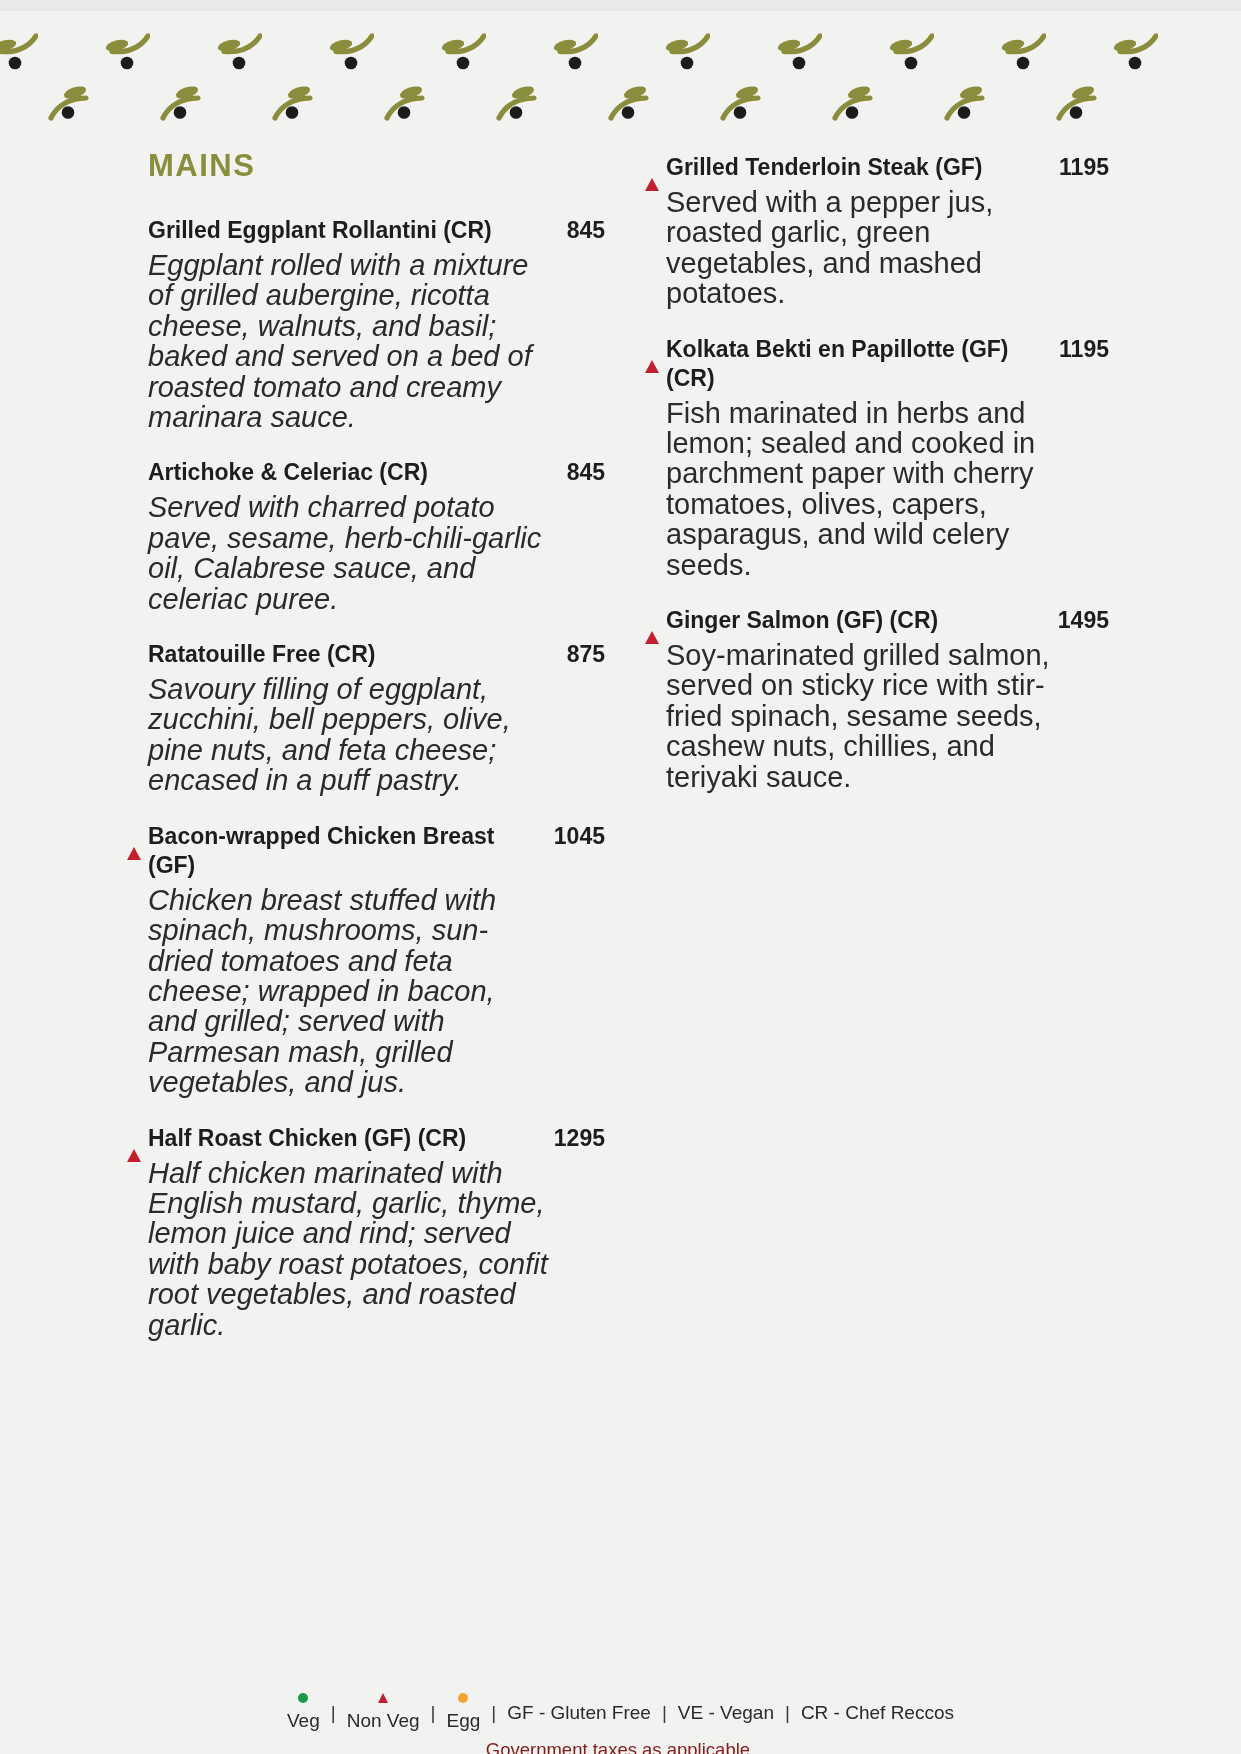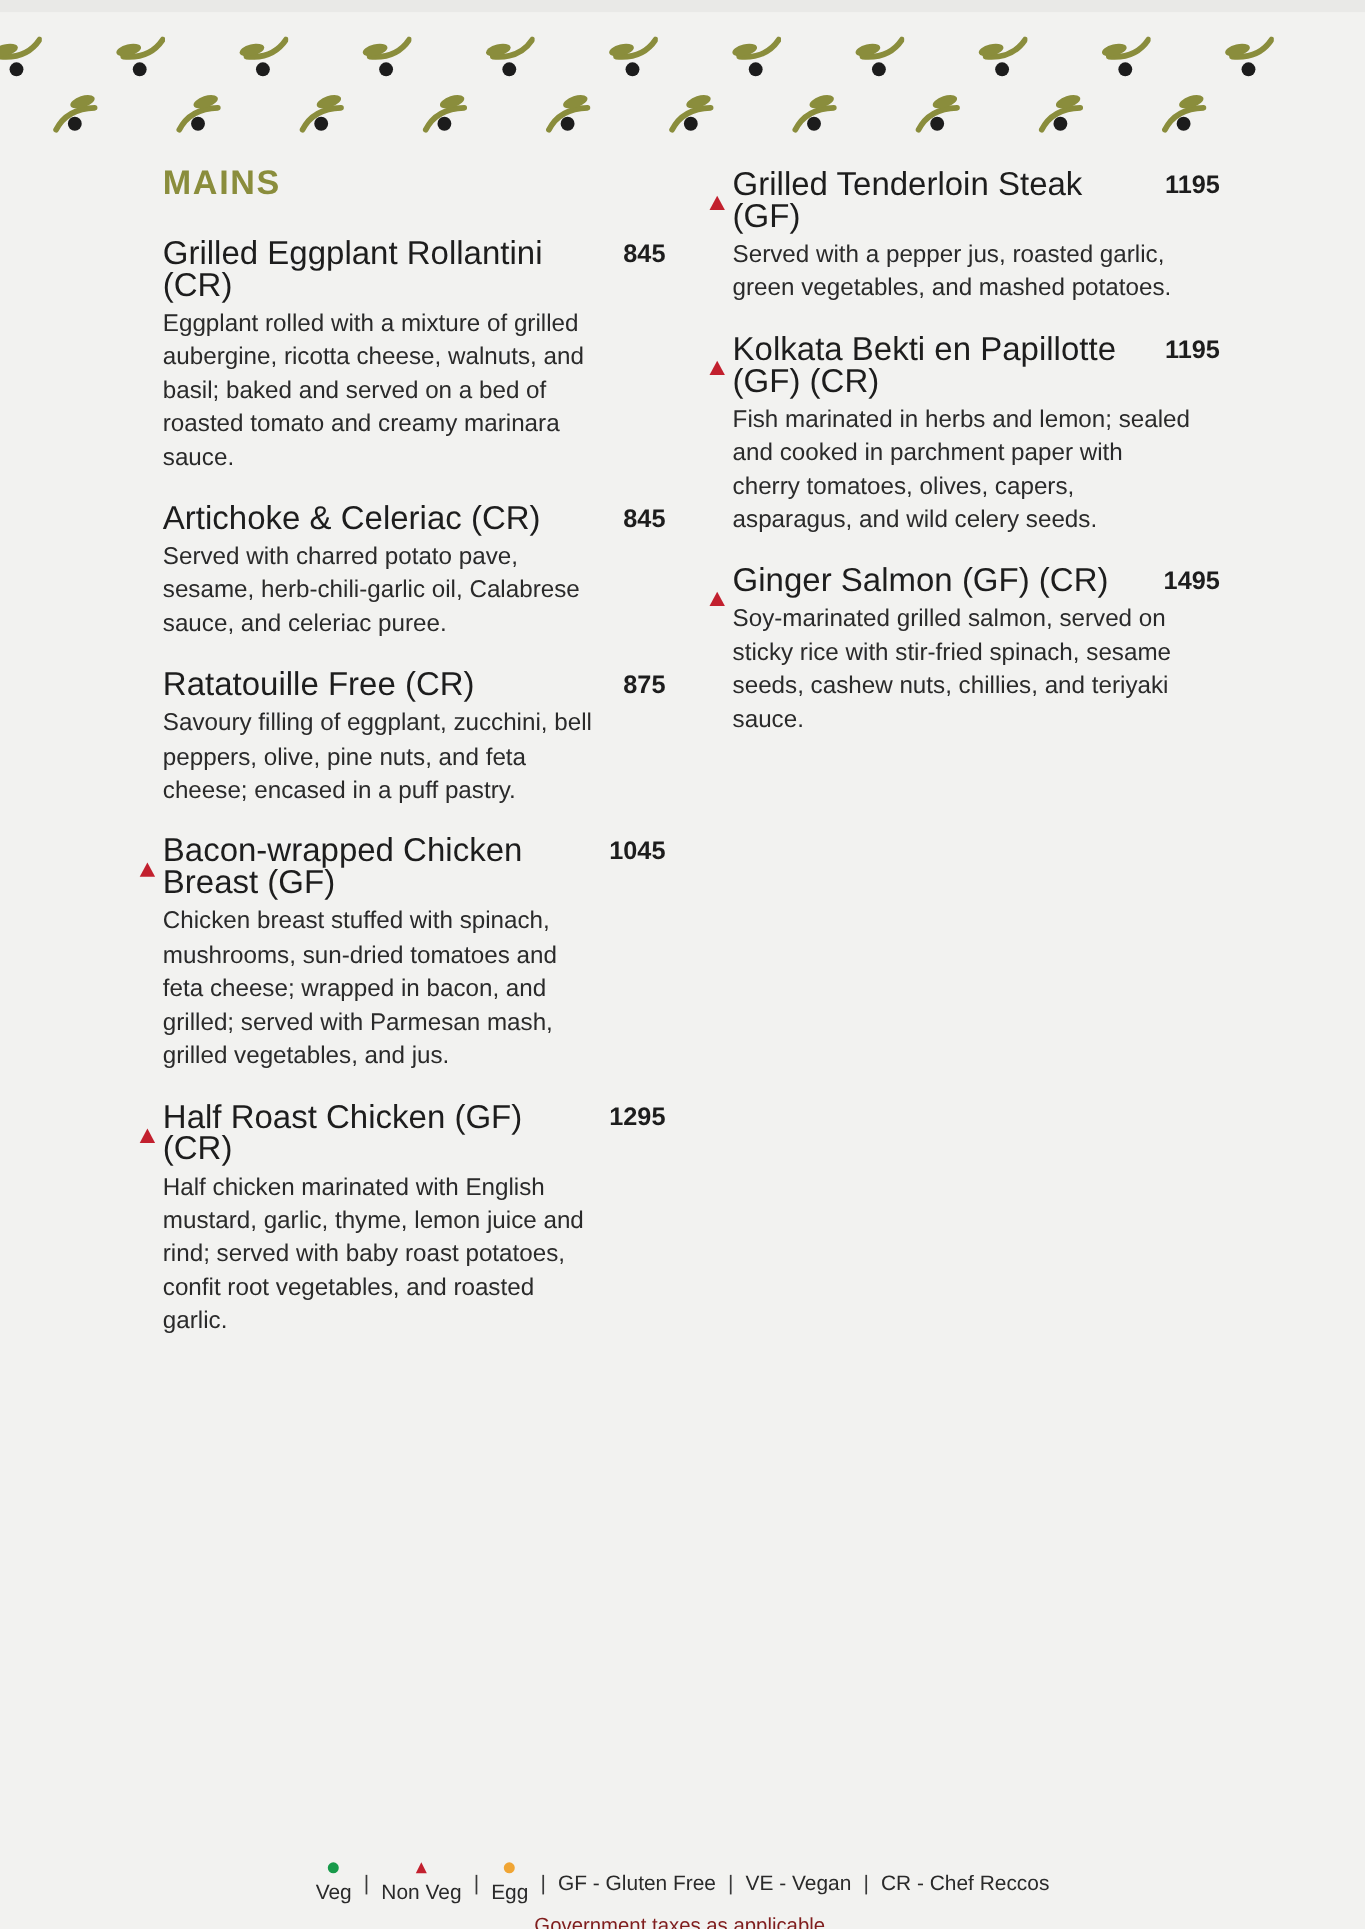--- a/index.html
+++ b/index.html
@@ -69,41 +69,41 @@
     background:var(--veg);
   }
   .marker-tri{
     width:0;height:0;
     border-left:7.5px solid transparent;
     border-right:7.5px solid transparent;
     border-bottom:13px solid var(--nonveg);
   }
   .item-name{
     flex:1 1 auto;
-    font-size:30px;
-    font-weight:normal;
+    font-size:23px;
+    font-weight:bold;
     line-height:29px;
     color:var(--title);
     margin-right:8px;
   }
   .item-price{
     flex:0 0 auto;
     font-size:23px;
     font-weight:bold;
     line-height:29px;
     color:var(--title);
   }
   .item-desc{
     margin:5px 0 0 21px;
     max-width:418px;
-    font-size:22px;
+    font-size:29px;
     line-height:30.4px;
     color:#2a2a2a;
   }
-  .col-left .item-desc{ max-width:400px; }
+  .col-left .item-desc{ max-width:400px;font-style:italic; }
 
   
   .footer{
     position:absolute;
     left:0; right:0;
     top:1682px;
     text-align:center;
   }
   .legend-row{
     display:flex;

